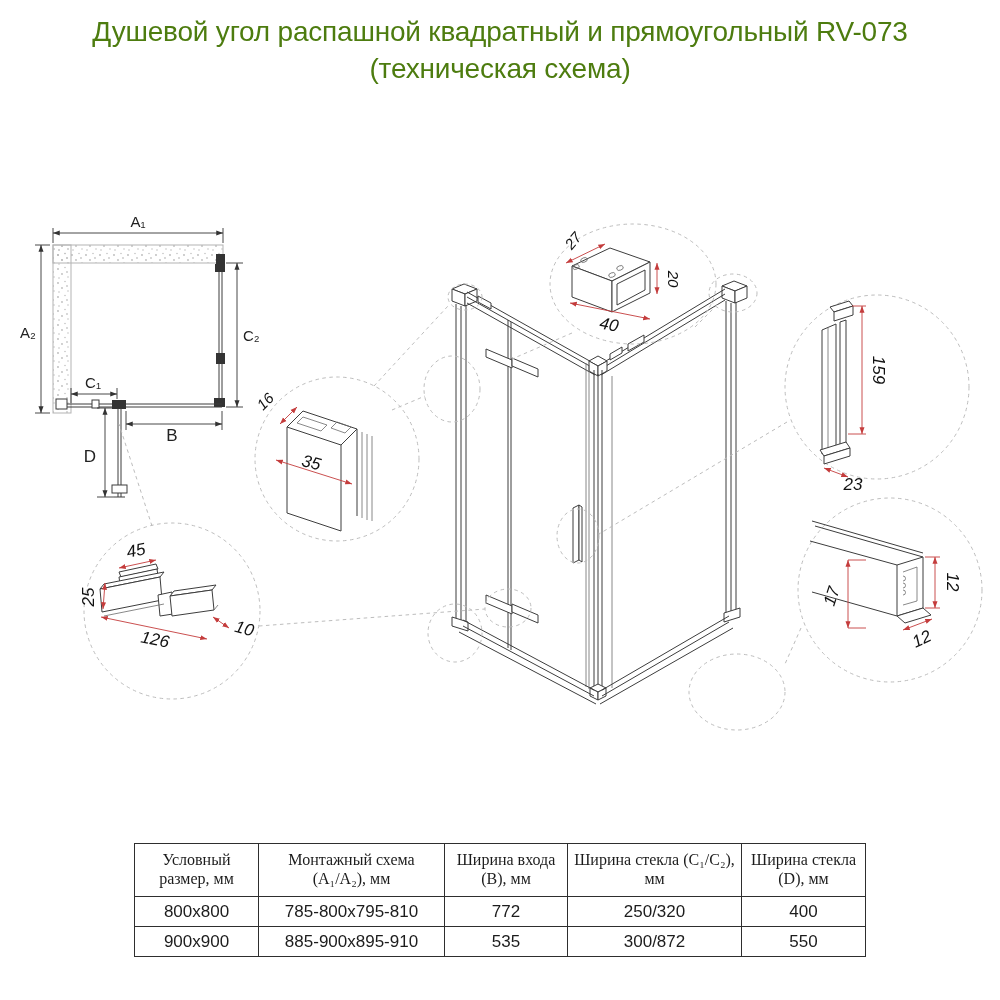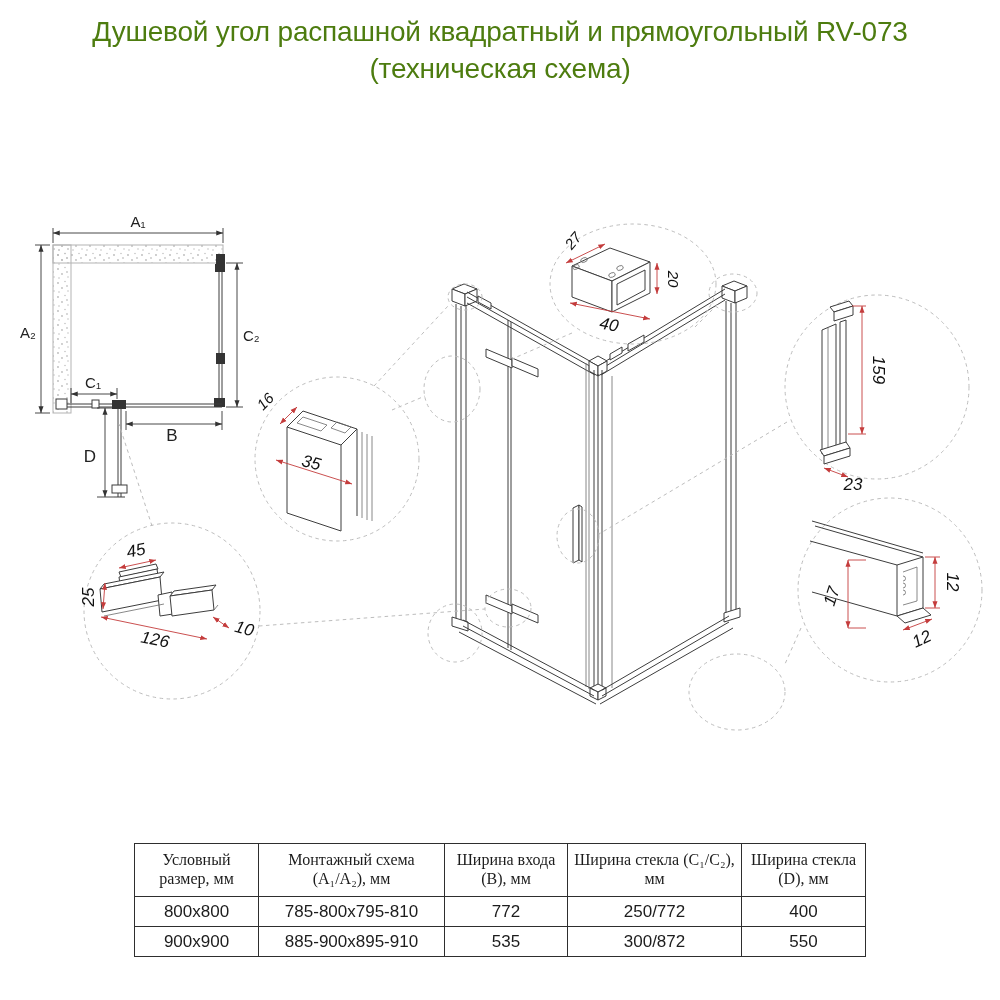--- a/index.html
+++ b/index.html
@@ -300,21 +300,21 @@
         <th>Ширина входа (B), мм</th>
         <th>Ширина стекла (C₁/C₂), мм</th>
         <th>Ширина стекла (D), мм</th>
       </tr>
     </thead>
     <tbody>
       <tr>
         <td>800x800</td>
         <td>785-800x795-810</td>
         <td>772</td>
-        <td>250/772</td>
+        <td>250/320</td>
         <td>400</td>
       </tr>
       <tr>
         <td>900x900</td>
         <td>885-900x895-910</td>
         <td>535</td>
         <td>300/872</td>
         <td>550</td>
       </tr>
     </tbody>

